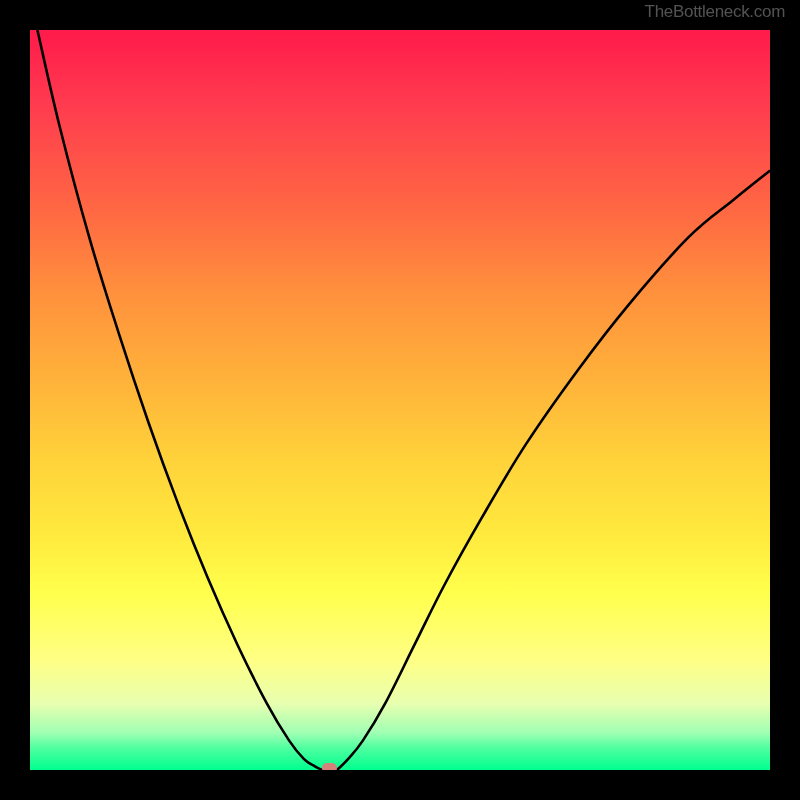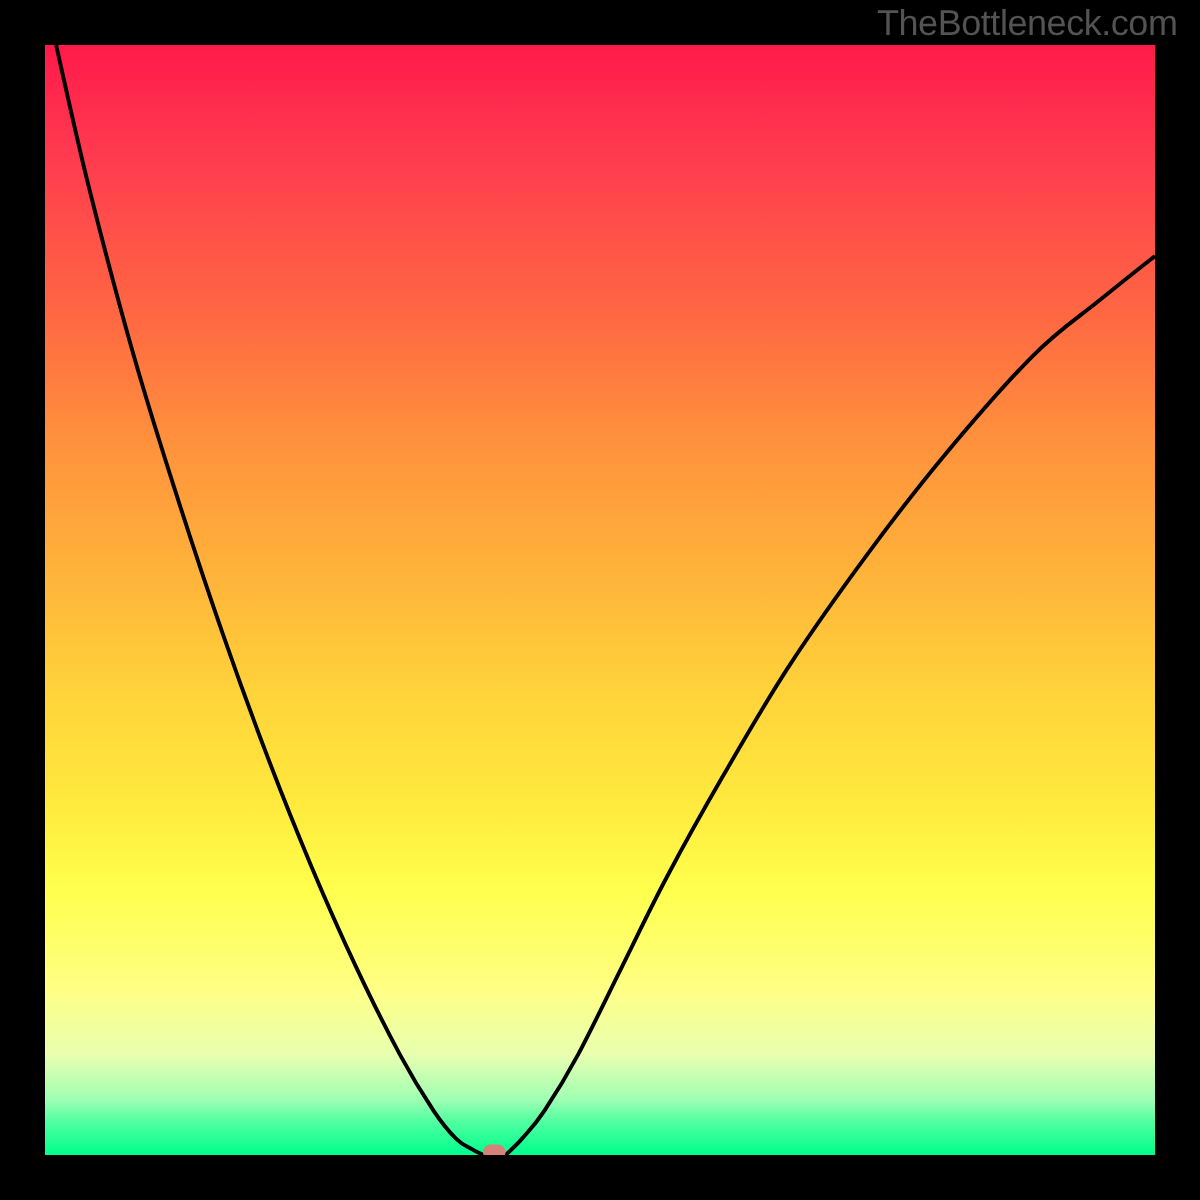--- a/index.html
+++ b/index.html
@@ -9,21 +9,21 @@
     background: #000;
     position: relative;
     font-family: Arial, sans-serif;
     overflow: hidden;
   }
   .watermark {
     position: absolute;
     top: 2px;
     right: 15px;
     color: #535353;
-    font-size: 24px;
+    font-size: 17px;
     font-weight: 500;
     z-index: 10;
     letter-spacing: -0.3px;
   }
   .chart-area {
     position: absolute;
     left: 30px;
     top: 30px;
     width: 740px;
     height: 740px;

